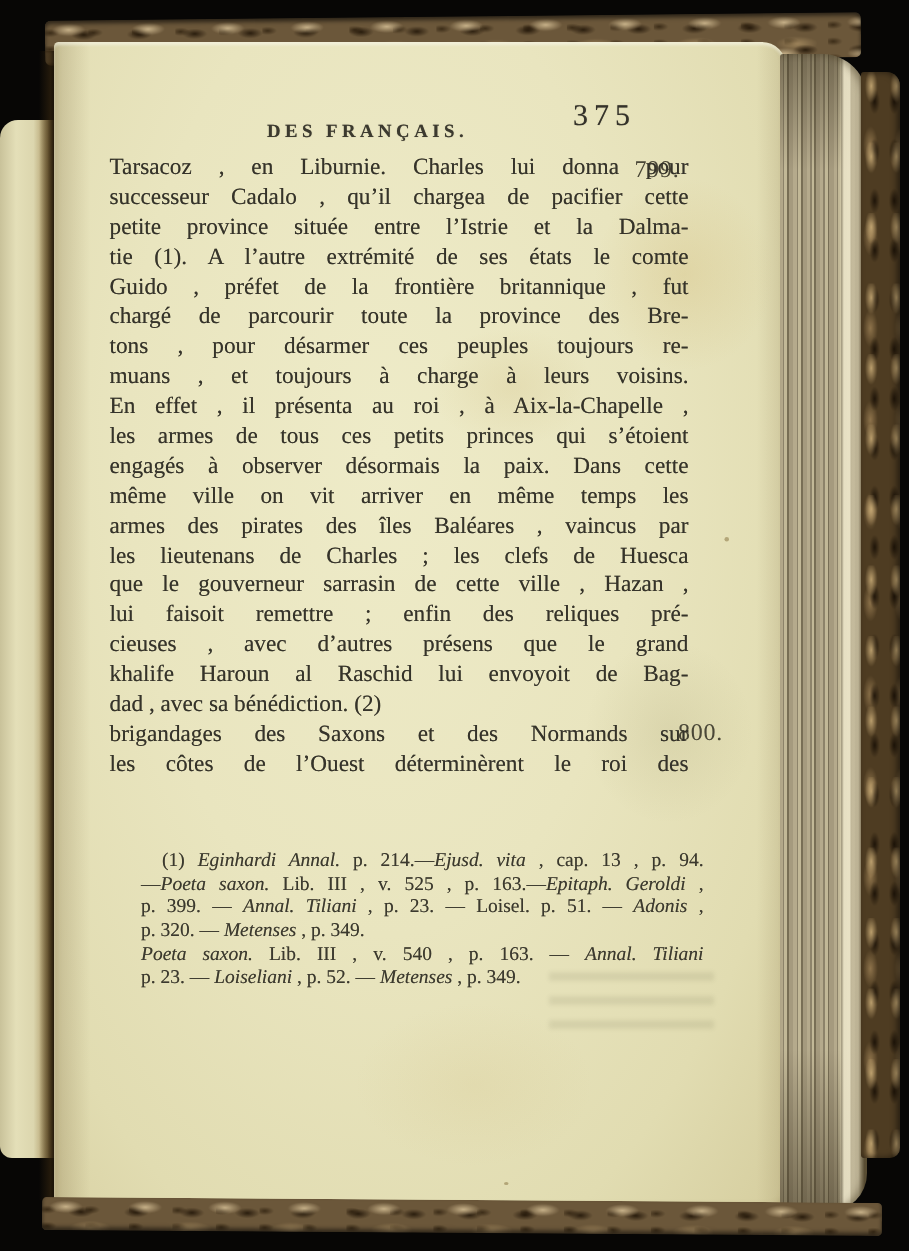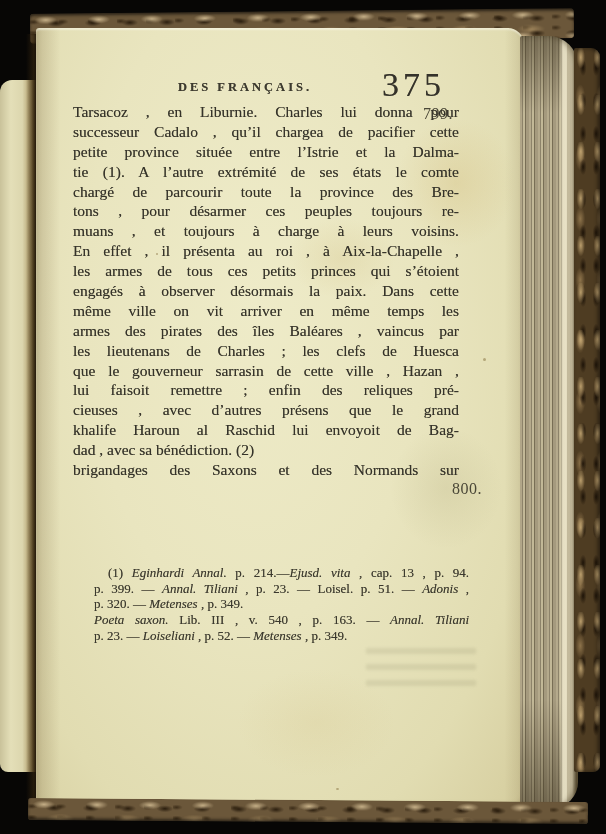--- a/index.html
+++ b/index.html
@@ -75,21 +75,21 @@
     background:radial-gradient(ellipse, rgba(205,182,118,.14), rgba(205,182,118,0) 70%);}
   .speck{position:absolute;border-radius:50%;background:#8a7646;opacity:.55;}
   .speck.k1{left:447px;top:330px;width:3px;height:3px;}
   .speck.k2{left:120px;top:225px;width:2px;height:2px;}
   .speck.k3{left:300px;top:760px;width:3px;height:2px;}
 
   
   .running-title{position:absolute;left:139px;top:52px;width:140px;text-align:center;
     font-size:12.5px;font-weight:bold;letter-spacing:3px;color:#3c3a2f;
     text-shadow:0 0 .5px rgba(45,40,28,.55);}
-  .folio{position:absolute;left:346px;top:38px;font-size:34px;letter-spacing:4px;
+  .folio{position:absolute;left:346px;top:38px;font-size:20px;letter-spacing:4px;
     color:#34322a;font-feature-settings:"onum" 1;text-shadow:0 0 .5px rgba(45,40,28,.5);text-align:center;}
   .margin-note{position:absolute;font-size:16px;letter-spacing:.5px;color:#4a4737;}
   .mn-799{left:387px;top:77px;}
   .mn-800{left:416px;top:452px;}
 
   .body-text{position:absolute;left:37px;top:74px;width:386px;
     font-size:15.5px;line-height:19.9px;color:#35332a;
     text-shadow:0 0 .4px rgba(42,38,26,.55);}
   .bline{text-align:justify;text-align-last:justify;height:19.9px;overflow:visible;}
   .bline.no-just{text-align-last:left;}
@@ -130,39 +130,42 @@
     <div class="folio">375</div>
 
     <div class="margin-note mn-799">799.</div>
     <div class="margin-note mn-800">800.</div>
 
     <div class="body-text">
       <div class="bline">Tarsacoz , en Liburnie. Charles lui donna pour</div>
       <div class="bline">successeur Cadalo , qu’il chargea de pacifier cette</div>
       <div class="bline">petite province située entre l’Istrie et la Dalma-</div>
       <div class="bline">tie (1). A l’autre extrémité de ses états le comte</div>
+      <div class="bline">Guido , préfet de la frontière britannique , fut</div>
       <div class="bline">chargé de parcourir toute la province des Bre-</div>
       <div class="bline">tons , pour désarmer ces peuples toujours re-</div>
       <div class="bline">muans , et toujours à charge à leurs voisins.</div>
       <div class="bline">En effet , il présenta au roi , à Aix-la-Chapelle ,</div>
       <div class="bline">les armes de tous ces petits princes qui s’étoient</div>
       <div class="bline">engagés à observer désormais la paix. Dans cette</div>
       <div class="bline">même ville on vit arriver en même temps les</div>
       <div class="bline">armes des pirates des îles Baléares , vaincus par</div>
       <div class="bline">les lieutenans de Charles ; les clefs de Huesca</div>
       <div class="bline">que le gouverneur sarrasin de cette ville , Hazan ,</div>
       <div class="bline">lui faisoit remettre ; enfin des reliques pré-</div>
       <div class="bline">cieuses , avec d’autres présens que le grand</div>
       <div class="bline">khalife Haroun al Raschid lui envoyoit de Bag-</div>
       <div class="bline no-just">dad , avec sa bénédiction. (2)</div>
       <div class="bline">brigandages des Saxons et des Normands sur</div>
+      <div class="bline">les côtes de l’Ouest déterminèrent le roi des</div>
     </div>
 
     <div class="footnotes">
       <div class="fline first"><span>(1) </span><span style="font-style: italic;">Eginhardi Annal.</span><span> p. 214.—</span><span style="font-style: italic;">Ejusd. vita</span><span> , cap. 13 , p. 94.</span></div>
+      <div class="fline"><span>—</span><span style="font-style: italic;">Poeta saxon.</span><span> Lib. III , v. 525 , p. 163.—</span><span style="font-style: italic;">Epitaph. Geroldi</span><span> ,</span></div>
       <div class="fline"><span>p. 399. — </span><span style="font-style: italic;">Annal. Tiliani</span><span> , p. 23. — </span><span style="">Loisel.</span><span> p. 51. — </span><span style="font-style: italic;">Adonis</span><span> ,</span></div>
       <div class="fline last"><span>p. 320. — </span><span style="font-style: italic;">Metenses</span><span> , p. 349.</span></div>
       <div class="fline"><span style="font-style: italic;">Poeta saxon.</span><span> Lib. III , v. 540 , p. 163. — </span><span style="font-style: italic;">Annal. Tiliani</span></div>
       <div class="fline last"><span>p. 23. — </span><span style="font-style: italic;">Loiseliani</span><span> , p. 52. — </span><span style="font-style: italic;">Metenses</span><span> , p. 349.</span></div>
     </div>
   </div>
 
   <div class="fore-edge"></div>
   <div class="cover-right marble"></div>
   <div class="bottom-edge marble"></div>

